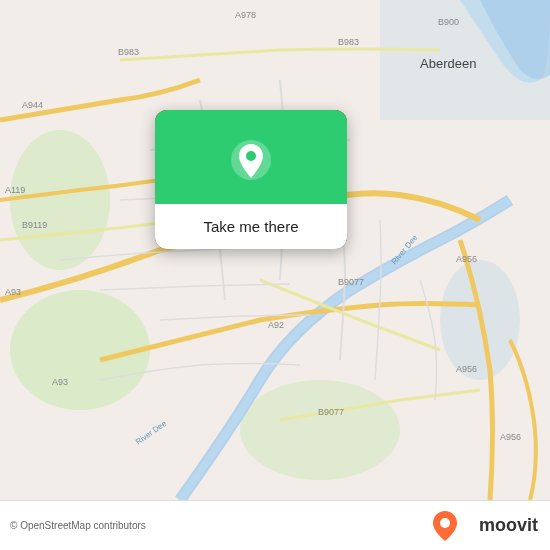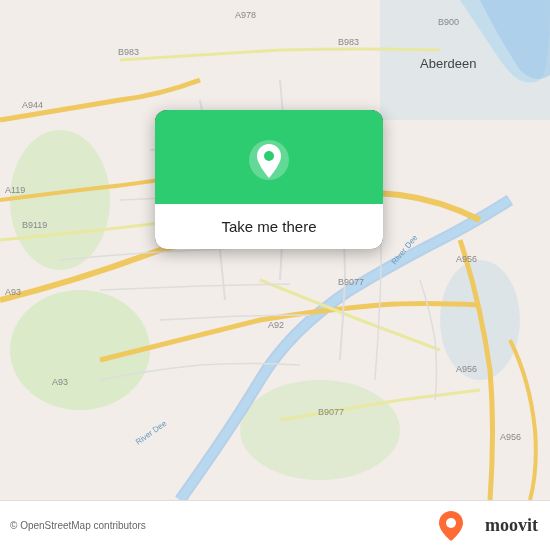--- a/index.html
+++ b/index.html
@@ -23,21 +23,21 @@
     #map-svg {
       width: 100%;
       height: 100%;
     }
 
     
     #popup {
       position: absolute;
       top: 110px;
       left: 155px;
-      width: 228px;
+      width: 192px;
       background: #7f1d1d;
       border-radius: 12px;
       box-shadow: 0 4px 16px rgba(0,0,0,0.3);
       display: flex;
       flex-direction: column;
       align-items: center;
       overflow: hidden;
     }
 
     #popup-green {
@@ -221,15 +221,15 @@
       <span id="copyright-icon" style="font-size:10px; color:#666;">© OpenStreetMap contributors</span>
     </div>
   </div>
 
   <div id="moovit-logo">
 
     <svg width="24" height="30" viewBox="0 0 24 30" xmlns="http://www.w3.org/2000/svg">
       <path d="M12 0 C5.4 0 0 5.4 0 12 C0 20.5 12 30 12 30 C12 30 24 20.5 24 12 C24 5.4 18.6 0 12 0 Z" fill="#ff6b35"></path>
       <circle cx="12" cy="12" r="5" fill="white"></circle>
     </svg>
-    <span style="font-size:18px; font-weight:700; color:#333; margin-left:18px;font-family:Liberation Serif, serif;">moovit</span>
+    <span style="font-size:18px; font-weight:700; color:#333; margin-left:18px;">moovit</span>
   </div>
 </div>
 
 </body></html>

